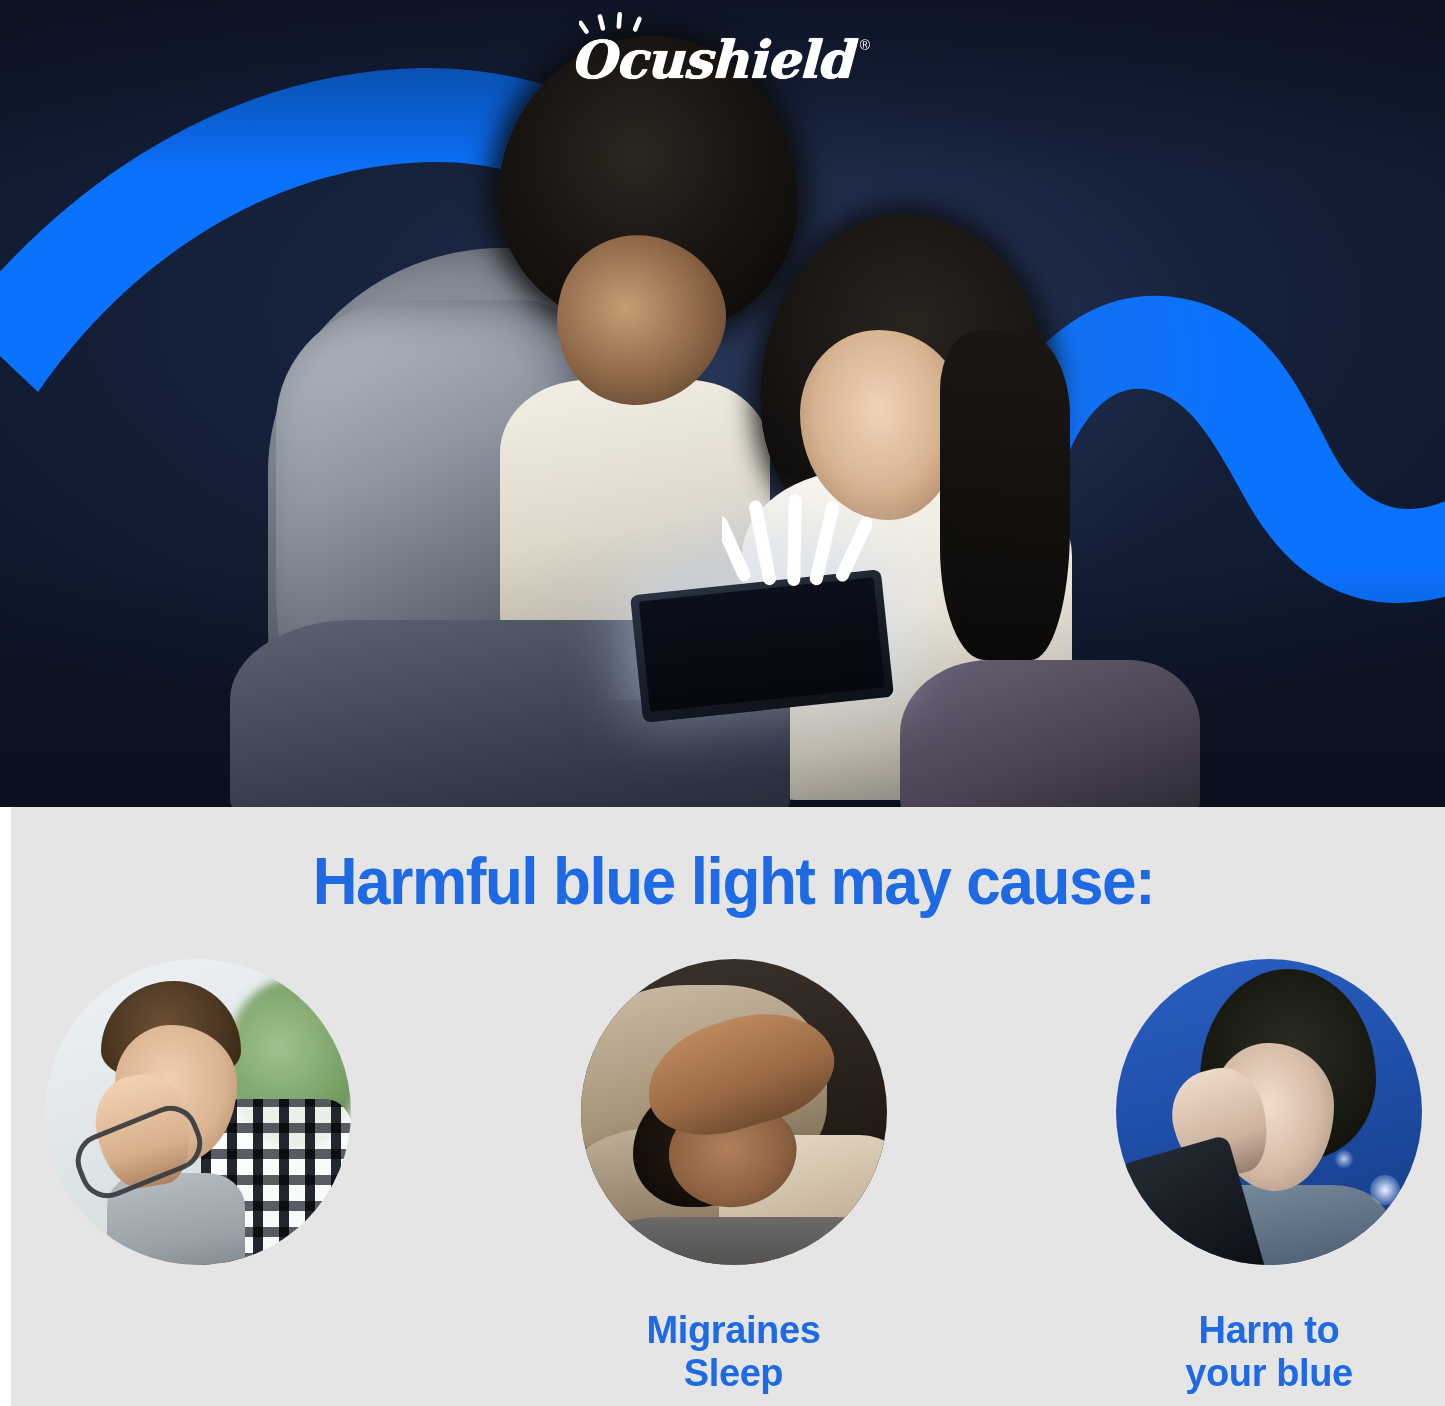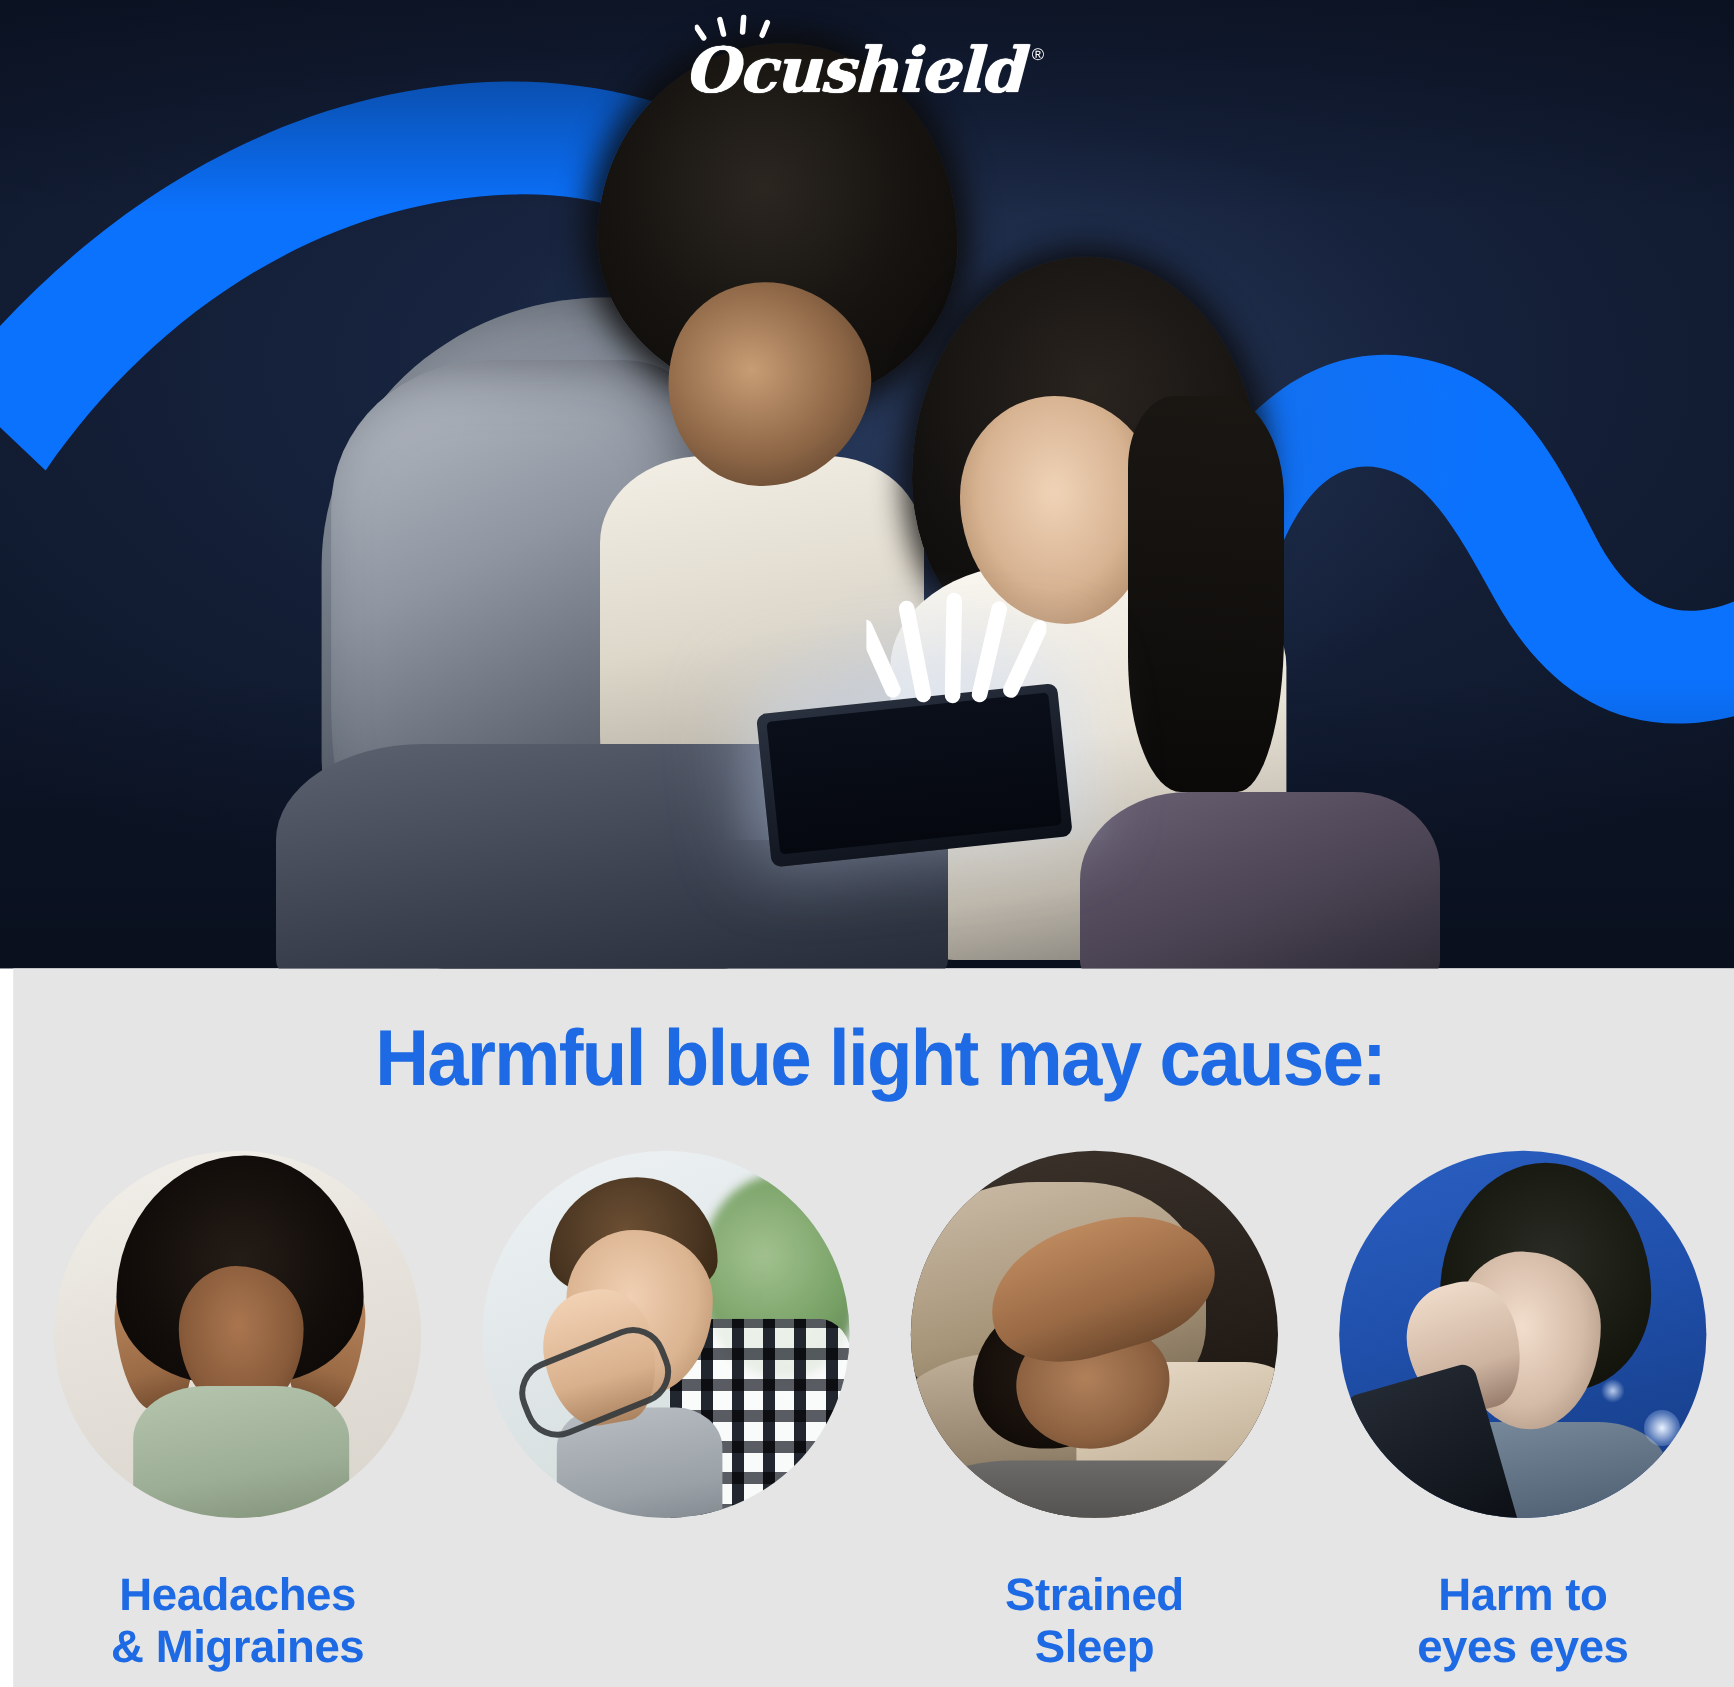--- a/index.html
+++ b/index.html
@@ -394,31 +394,20 @@
       </div>
     </div>
   </div>
 
   <div class="bottom">
 
     <div class="headline">Harmful blue light may cause:</div>
 
     <div class="cards">
 
-      <div class="card">
-        <div class="circle c1">
-          <div class="handl"></div>
-          <div class="handr"></div>
-          <div class="hair"></div>
-          <div class="face"></div>
-          <div class="top"></div>
-        </div>
-        <div class="card-label">Headaches
-&amp; Migraines</div>
-      </div>
 
       <div class="card">
         <div class="circle c2">
           <div class="plant"></div>
           <div class="plaid"></div>
           <div class="tee"></div>
           <div class="hair"></div>
           <div class="face"></div>
           <div class="hand"></div>
           <div class="glasses"></div>
@@ -428,33 +417,33 @@
       <div class="card">
         <div class="circle c3">
           <div class="pillow"></div>
           <div class="pillow2"></div>
           <div class="body"></div>
           <div class="hair"></div>
           <div class="face"></div>
           <div class="arm"></div>
           <div class="sheet"></div>
         </div>
-        <div class="card-label">Strained
+        <div class="card-label">Migraines
 Sleep</div>
       </div>
 
       <div class="card">
         <div class="circle c4">
           <div class="hair"></div>
           <div class="body"></div>
           <div class="face"></div>
           <div class="hand"></div>
           <div class="phone"></div>
           <div class="bokeh"></div>
           <div class="bokeh2"></div>
         </div>
         <div class="card-label">Harm to
-eyes eyes</div>
+your blue</div>
       </div>
 
     </div>
   </div>
 </div>
 
 </body></html>

